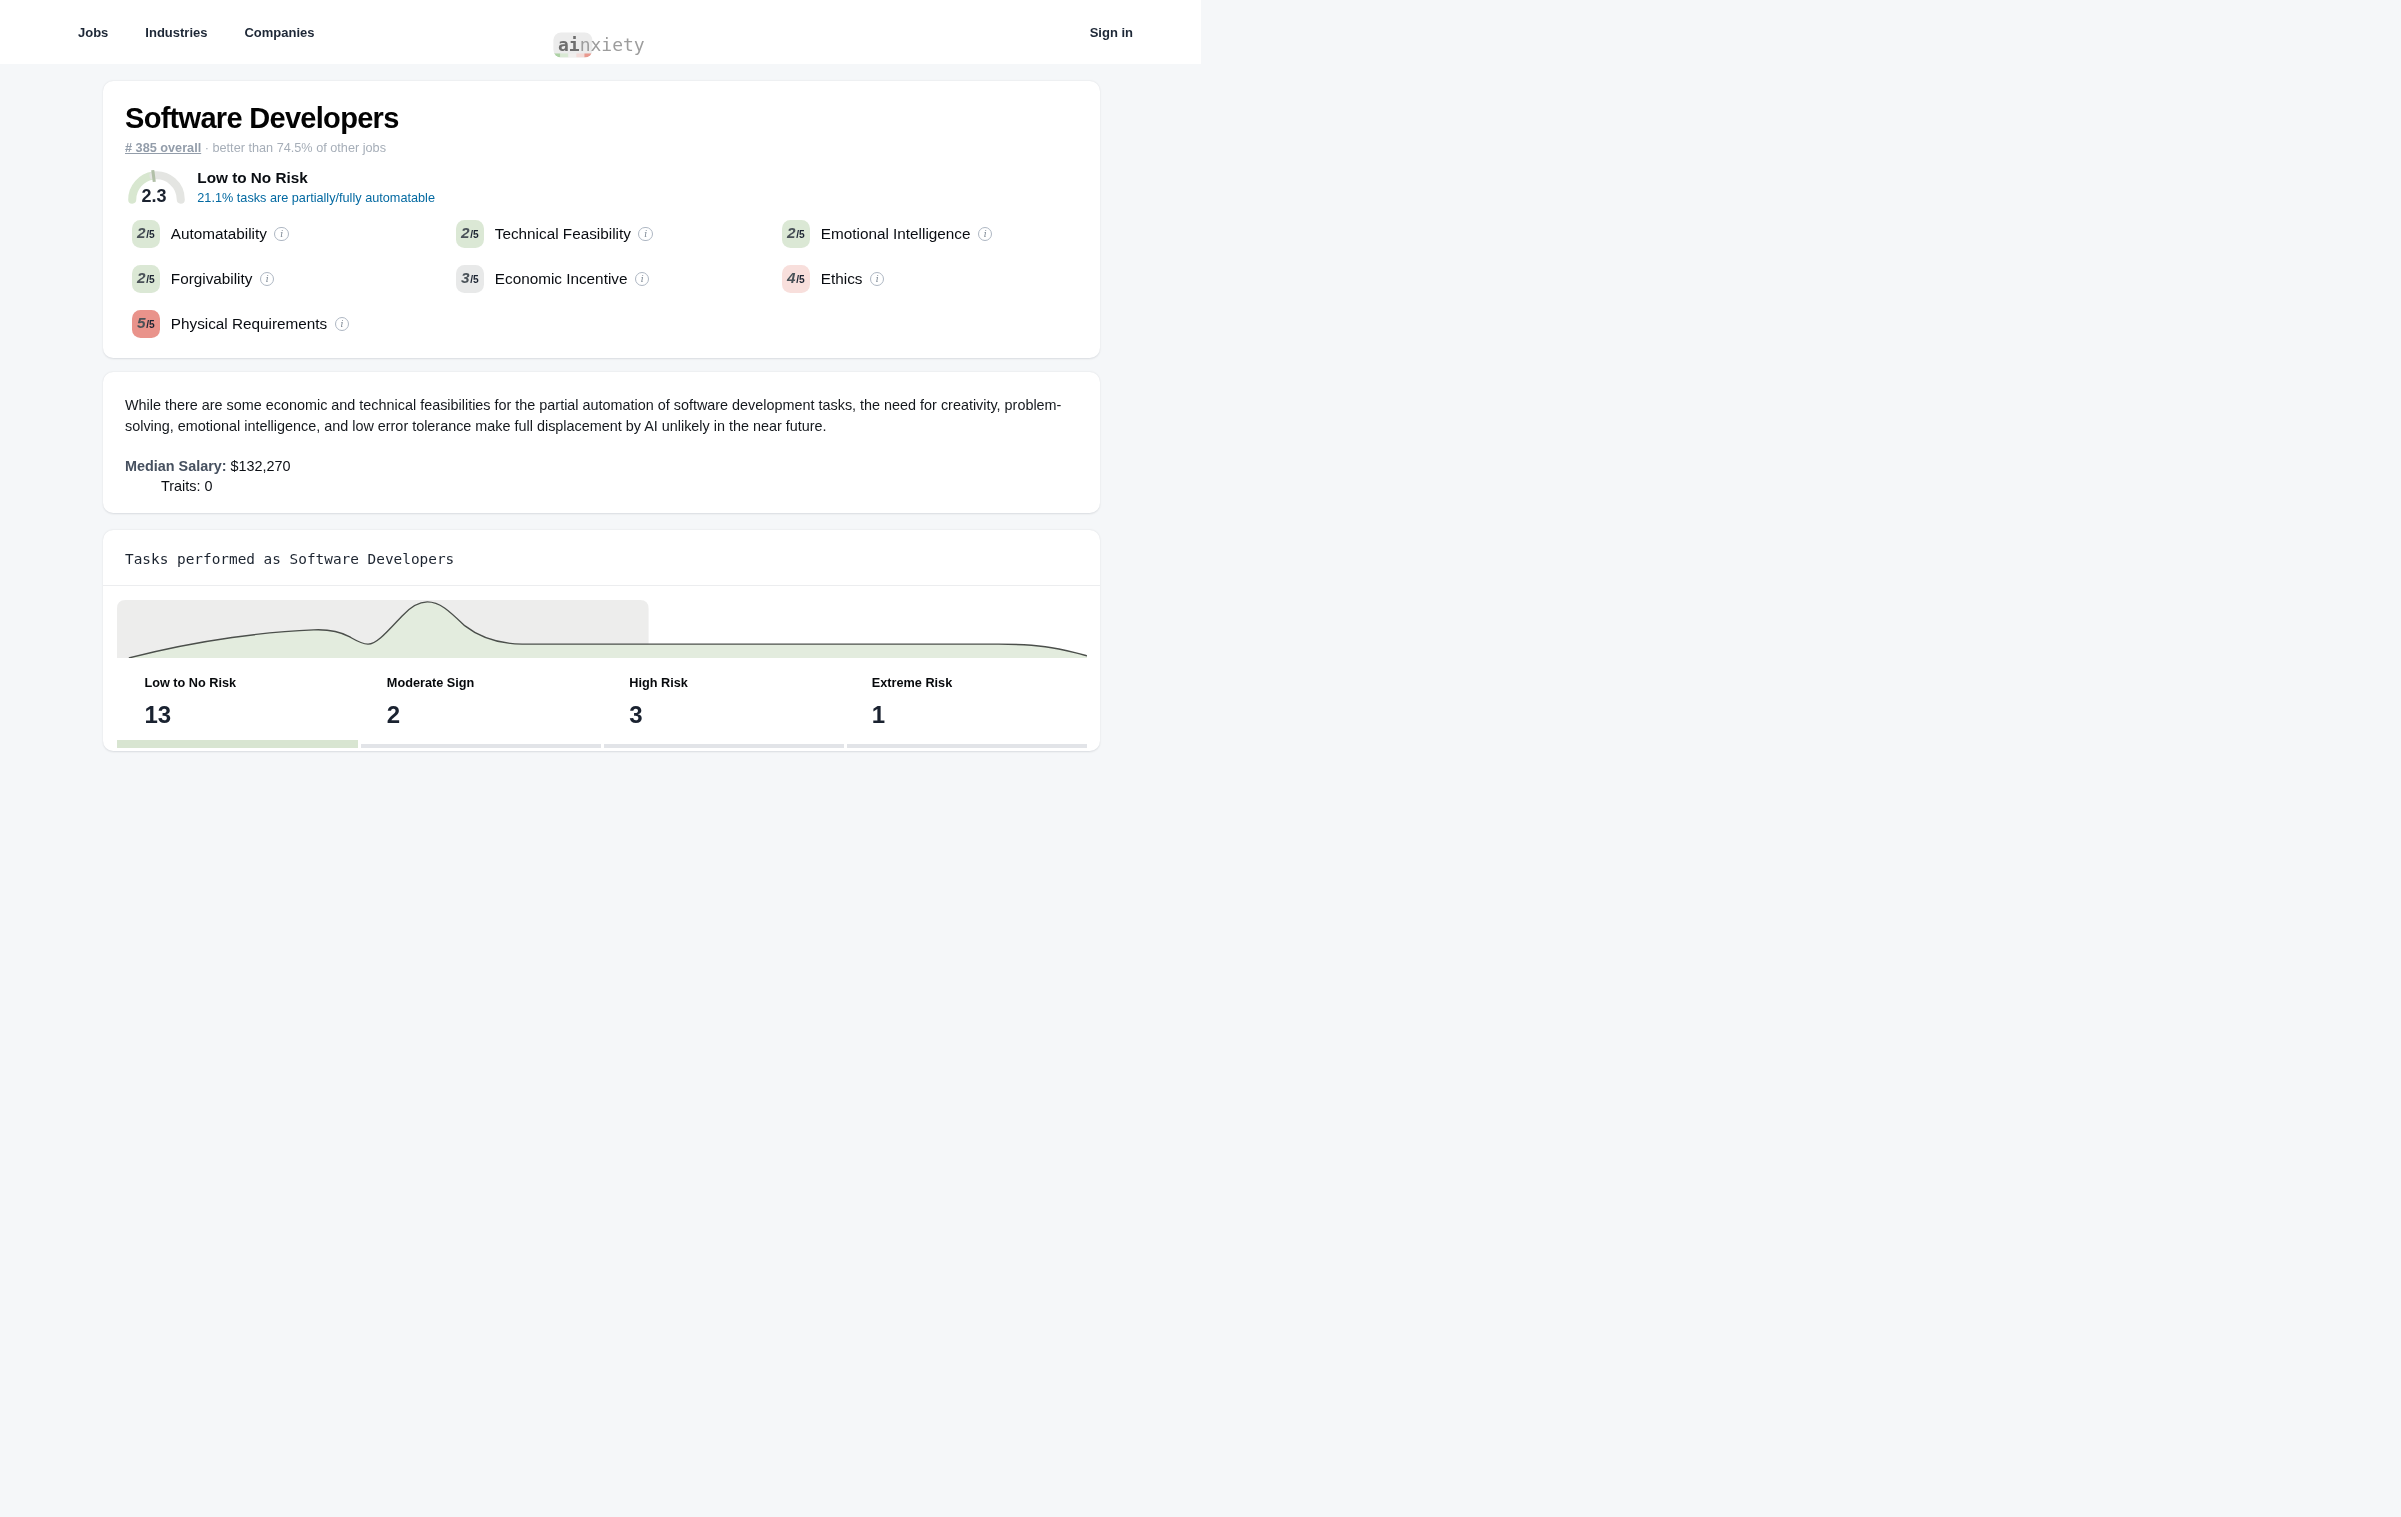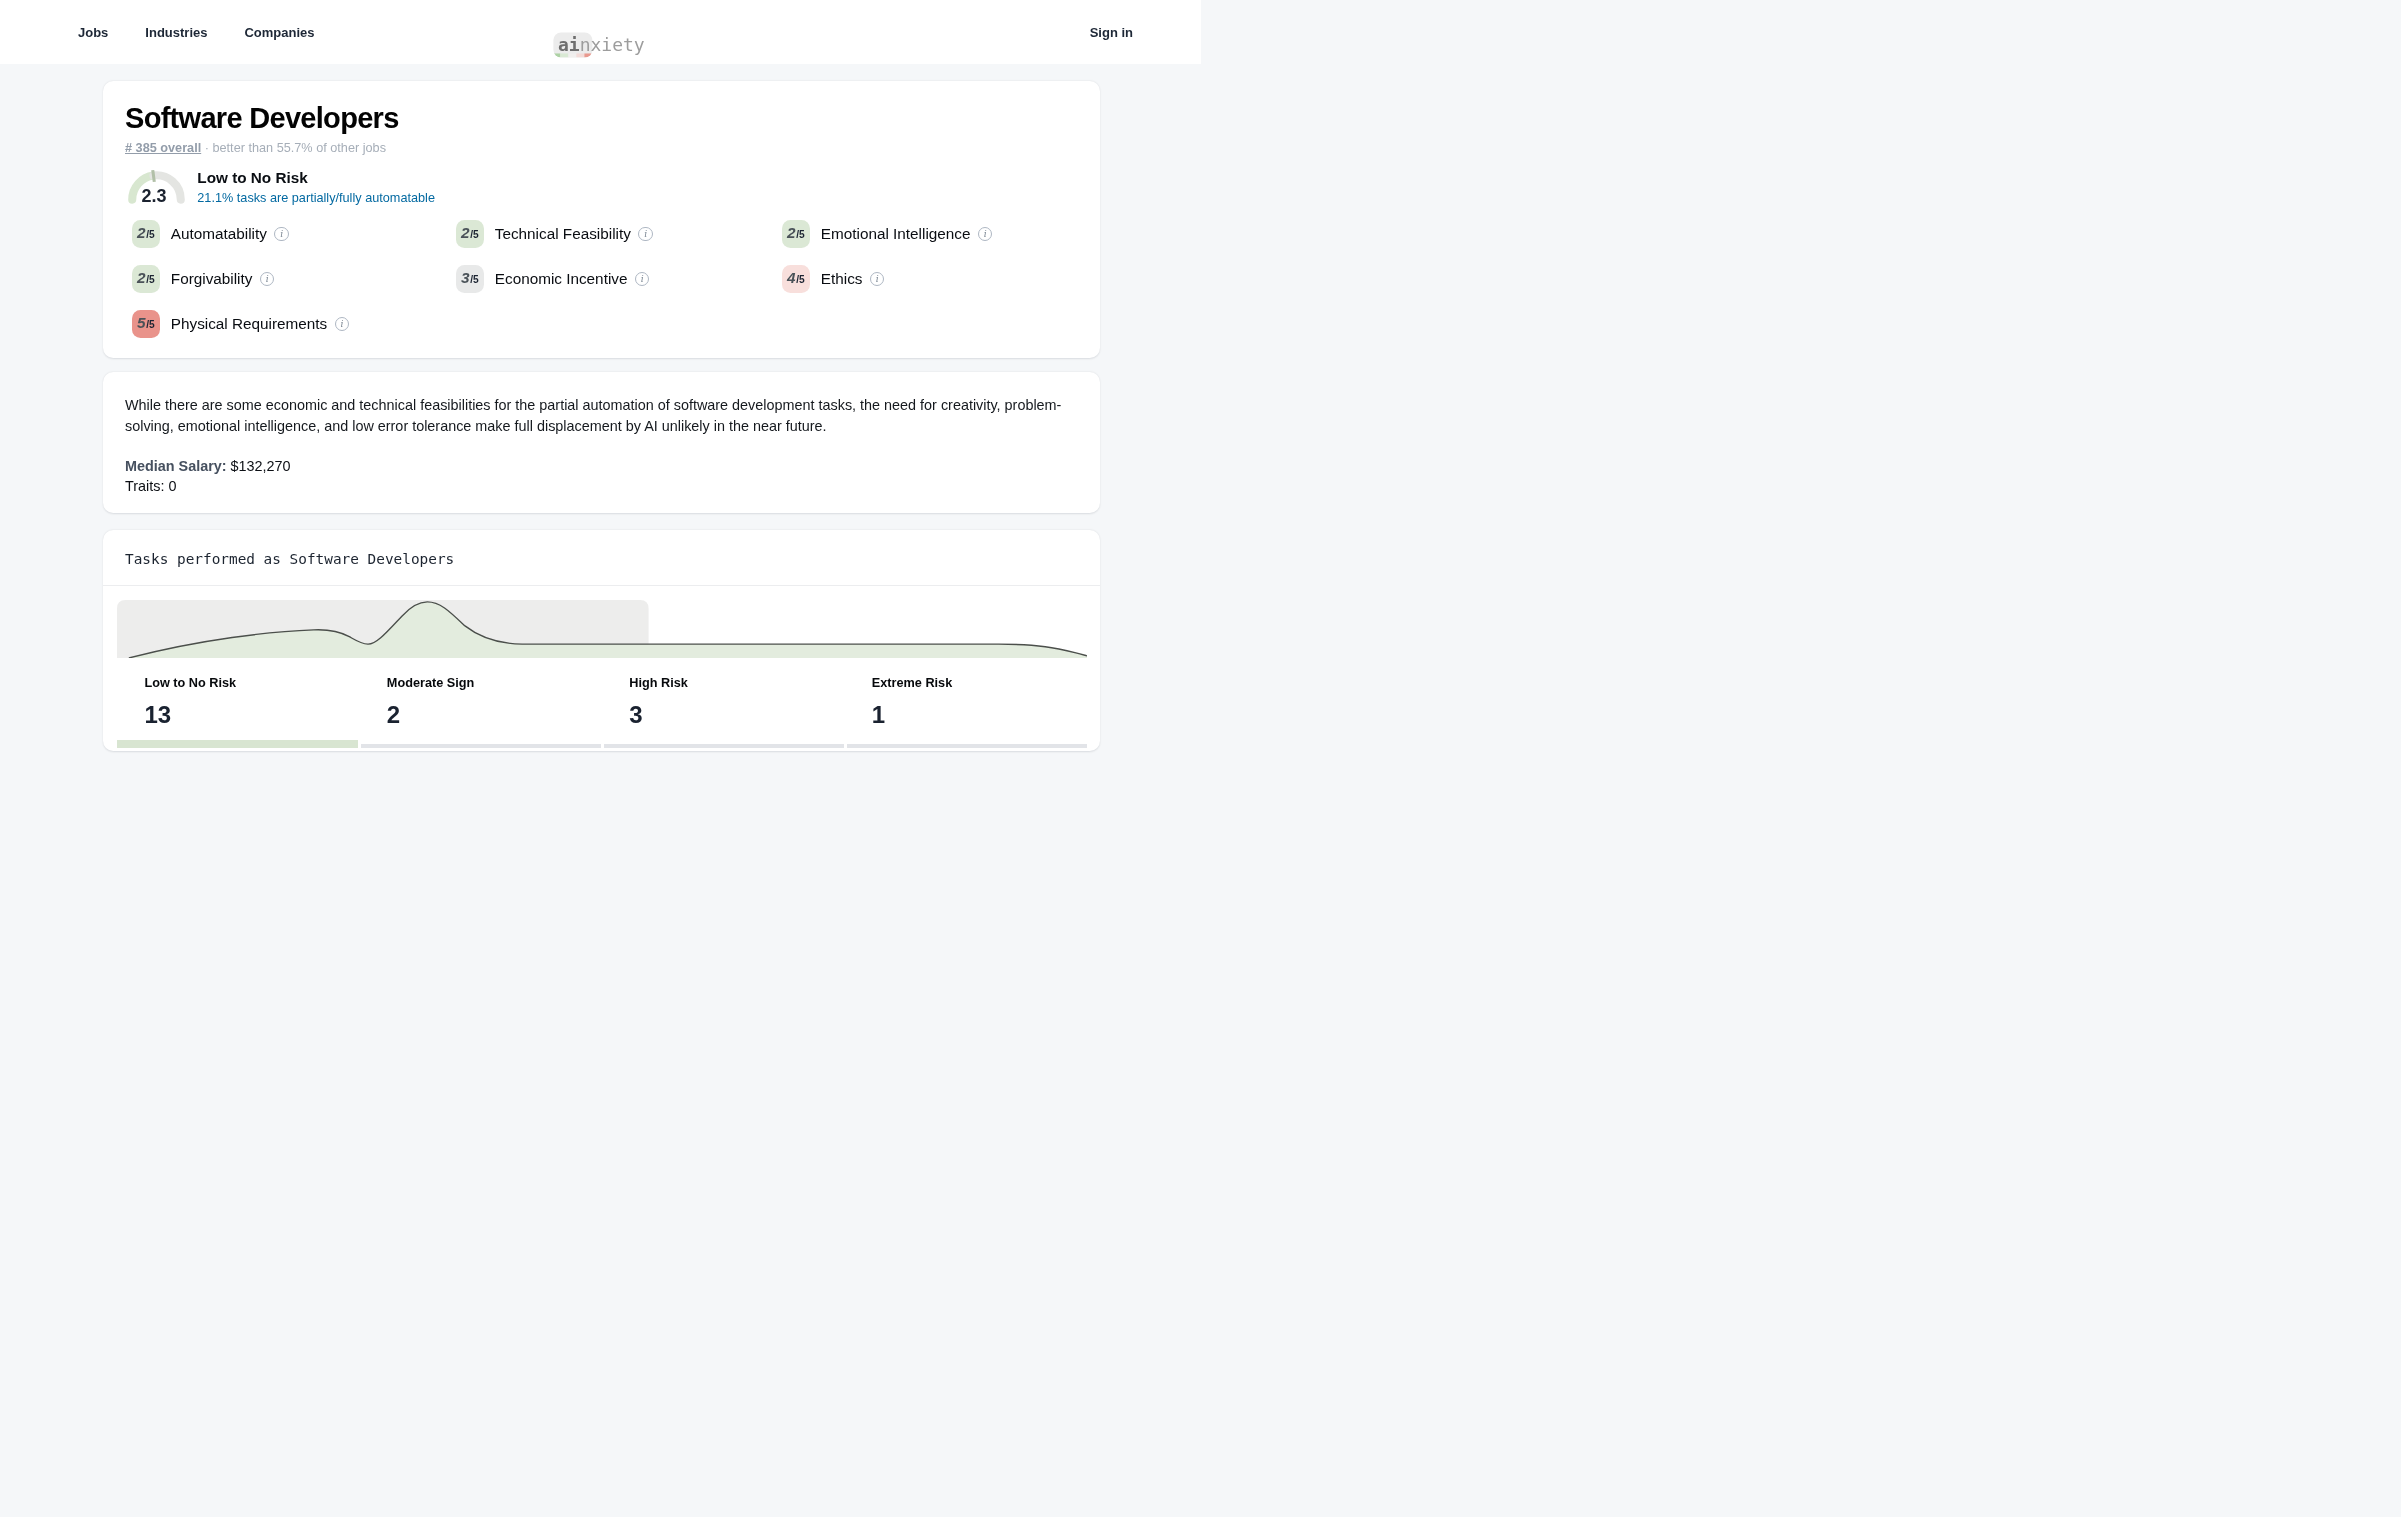--- a/index.html
+++ b/index.html
@@ -52,21 +52,21 @@
   .badge .den { font-size:10.2px; font-weight:bold; color:#1d2533; line-height:1; margin-left:0.8px; }
   .rating-label { margin-left:11px; font-size:15.3px; color:#0a0d12; }
   .info { margin-left:7.6px; width:14.4px; height:14.4px; border:1.3px solid #aeb7c3; border-radius:50%;
           display:flex; align-items:center; justify-content:center; cursor:pointer; flex:0 0 auto; }
   .info span { font-family:"DejaVu Serif", serif; font-style:italic; font-size:9.3px; color:#7d8894; line-height:1; }
   
   .c2-inner { padding:23px 22px 0 22px; }
   .summary-text { font-size:14.4px; line-height:21px; color:#15191e; max-width:956px; }
   .salary-row { margin-top:21px; font-size:14.4px; color:#0c0f14; }
   .salary-row .lbl { font-weight:bold; color:#46505f; }
-  .traits-row { margin-top:4.2px; font-size:14.4px; color:#0c0f14; }
+  .traits-row { margin-top:4.2px; font-size:14.4px; color:#0c0f14;margin-left:36px; }
   
   .tasks-header { padding:21px 22px 18px 22px; border-bottom:0.8px solid #ecedef;
                   font-family:"DejaVu Sans Mono", monospace; font-size:14.4px; color:#1c2430; }
   .chart { margin:13.6px 12.7px 0 14.4px; height:58px; position:relative; }
   .chart svg { display:block; width:100%; height:58px; }
   .stats { margin:0 12.7px 0 14.4px; padding-top:18.7px; display:grid; grid-template-columns:repeat(4,1fr); }
   .stat { padding-left:27px; }
   .stat-label { font-size:12.7px; font-weight:bold; color:#07090c; }
   .stat-value { margin-top:11px; font-size:24px; font-weight:bold; color:#1a2230; }
   .riskbar { margin:11px 12.7px 0 14.4px; display:flex; gap:2.5px; height:7.6px; align-items:flex-end; }
@@ -98,21 +98,21 @@
   </div>
   <div class="signin">Sign in</div>
 </div>
 
 <div class="card card1">
   <div class="c1-inner">
     <div class="job-title">Software Developers</div>
     <div class="job-sub">
       <span class="rank"># 385 overall</span>
       <span>·</span>
-      <span>better than 55.7% of other jobs</span>
+      <span>better than 74.5% of other jobs</span>
     </div>
 
     <div class="gauge-row">
       <div class="gauge-wrap">
         <svg viewBox="0 0 74 42" width="63" height="36">
           <path d="M 8.5 37 A 28.5 28.5 0 0 1 33.4 8.7" fill="none" stroke="#d8e7d0" stroke-width="9.5" stroke-linecap="round"></path>
           <path d="M 33.4 8.7 A 28.5 28.5 0 0 1 65.5 37" fill="none" stroke="#e4e5e2" stroke-width="9.5" stroke-linecap="round"></path>
           <line x1="34.4" y1="16.2" x2="32.6" y2="2.3" stroke="#b2c0a8" stroke-width="3.6" stroke-linecap="butt"></line>
         </svg>
         <div class="gauge-score">2.3</div>

